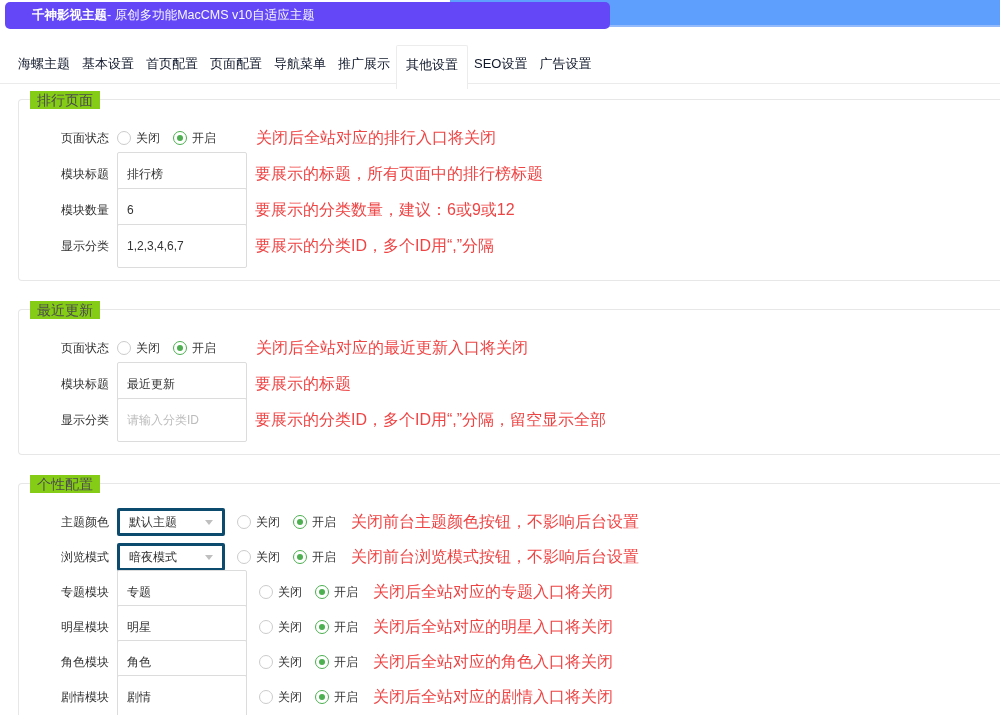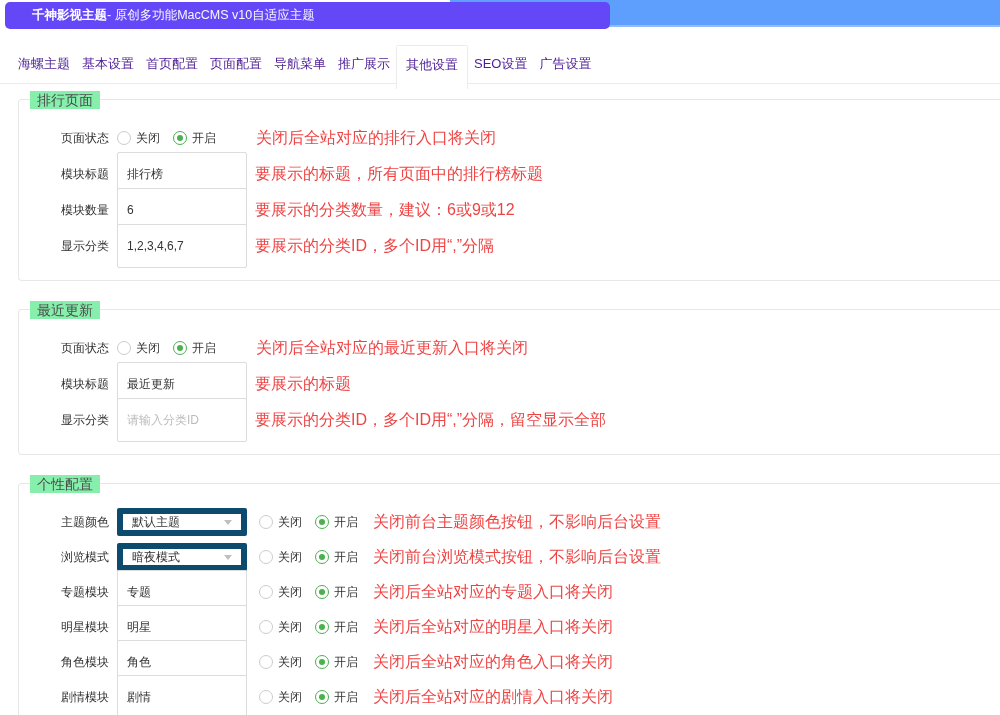--- a/index.html
+++ b/index.html
@@ -12,36 +12,36 @@
   .header-blue{position:absolute;top:0;left:450px;right:0;height:25px;
     background:#5E9FFD;border-bottom:2px solid #93BAFB;}
   .header-purple{position:absolute;top:2px;left:5px;width:605px;height:27px;
     background:#6448F8;border-radius:5px;color:#fff;display:flex;align-items:center;
     padding-left:27px;box-sizing:border-box;font-size:12.5px;white-space:nowrap;}
   .header-purple .t-main{font-weight:bold;}
   .header-purple .t-sub{font-weight:normal;opacity:.95;}
   
   .tabbar{position:relative;display:flex;align-items:flex-start;padding-left:12px;margin-top:15px;}
   .tabbar::after{content:"";position:absolute;left:0;right:0;bottom:5px;height:1px;background:#ebebeb;}
-  .tab{position:relative;z-index:1;padding:10px 6px 15px;font-size:13px;color:#4c1d95;cursor:pointer;white-space:nowrap;}
+  .tab{position:relative;z-index:1;padding:10px 6px 15px;font-size:13px;color:#0f172a;cursor:pointer;white-space:nowrap;}
   .tab.active{background:#fff;border:1px solid #ececec;border-bottom:none;border-radius:2px 2px 0 0;padding:10px 9px 15px;}
   
   .content{padding:10px 0 0 18px;}
   .section{position:relative;border:1px solid #e7e7e7;border-right:none;
     border-radius:4px 0 0 4px;margin:0 0 28px 0;padding:24px 0 12px 0;}
-  .legend{position:absolute;top:-9px;left:11px;background:#86efac;padding:0 7px;
+  .legend{position:absolute;top:-9px;left:11px;background:#84cc16;padding:0 7px;
     font-size:14px;color:#4c4c4c;line-height:18px;}
   
   .row{display:flex;align-items:center;height:28px;margin-bottom:8px;}
   .sec-3 .row{margin-bottom:7px;}
   .row-label{width:90px;text-align:right;font-size:12px;font-weight:normal;color:#333;flex:none;white-space:nowrap;}
   .text-input{width:130px;height:44px;box-sizing:border-box;border:1px solid #dcdcdc;border-radius:2px;
     padding:0 9px;font-size:12px;color:#333;font-family:inherit;outline:none;margin-left:8px;flex:none;background:#fff;}
   .text-input::placeholder{color:#bcbcbc;}
-  .select{width:130px;height:28px;box-sizing:border-box;border:6px solid #0c4a6e;border-radius:2px;
+  .select{width:108px;height:28px;box-sizing:border-box;border:3px solid #0c4a6e;border-radius:2px;
     padding:0 9px;font-size:12px;color:#333;display:flex;align-items:center;justify-content:space-between;
     margin-left:8px;cursor:pointer;flex:none;background:#fff;}
   .caret{width:0;height:0;border-left:4px solid transparent;border-right:4px solid transparent;
     border-top:5px solid #bfbfbf;flex:none;}
   .radio-group{display:flex;align-items:center;margin-left:8px;flex:none;}
   .radio-group.after-control{margin-left:12px;}
   .radio-item{display:flex;align-items:center;cursor:pointer;}
   .radio-item + .radio-item{margin-left:13px;}
   .radio-circle{width:14px;height:14px;border-radius:50%;border:1px solid #ccc;box-sizing:border-box;
     background:#fff;position:relative;flex:none;}

